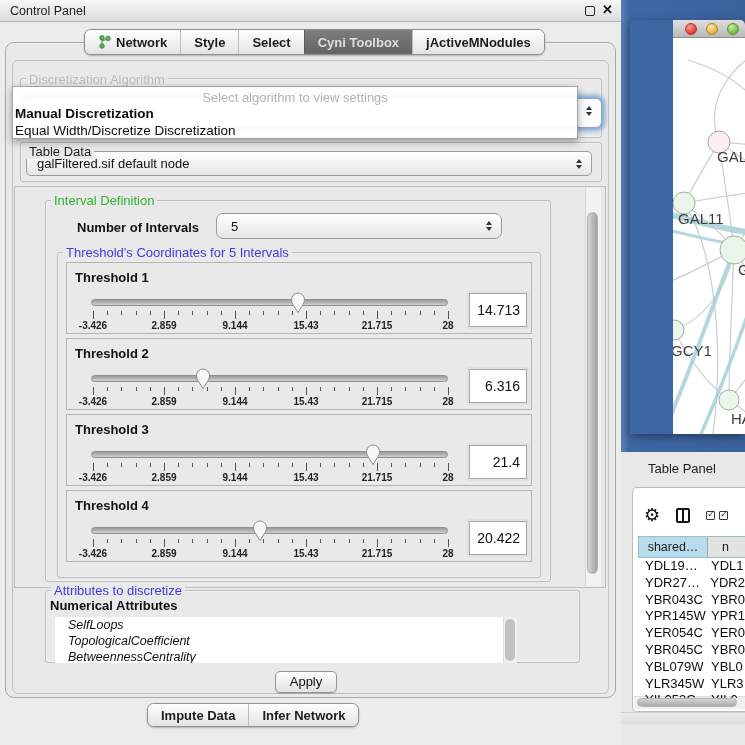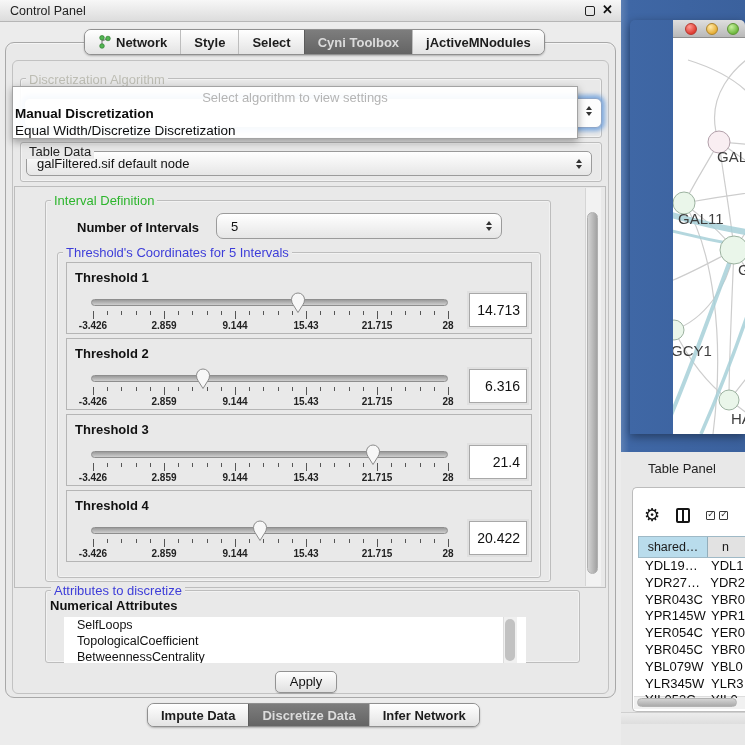--- a/index.html
+++ b/index.html
@@ -71,21 +71,21 @@
     background:linear-gradient(#9a9a9a,#cfcfcf); border:1px solid #8e8e8e; }
   .thr-thumb { position:absolute; top:28px; width:16px; height:23px; z-index:2; }
   .tick { position:absolute; width:1px; background:#555; }
   .ticklabel { position:absolute; top:57px; width:44px; margin-left:-22px; text-align:center;
     font-size:10px; font-weight:bold; color:#222; }
   .thr-value { position:absolute; left:402px; top:30px; width:58px; height:34px; background:#ffffff;
     border:1px solid #a8a8a8; box-shadow:0 0 0 2px #e0e0e0; font-size:14px; color:#111;
     text-align:right; line-height:32px; padding-right:6px; }
 
   
-  .attr-list { left:64px; top:617px; width:462px; height:46px; background:#ffffff; overflow:hidden; z-index:1; }
+  .attr-list { left:55px; top:617px; width:462px; height:46px; background:#ffffff; overflow:hidden; z-index:1;font-style:italic; }
   .attr-item { font-size:12.5px; color:#111; padding-left:13px; line-height:16px; }
   .attr-vtrack { left:503px; top:617px; width:14px; height:46px; background:#f0f0f0; border-left:1px solid #ddd; z-index:2; }
   .attr-vthumb { left:505px; top:619px; width:10px; height:42px; background:#c2c2c2; border-radius:5px; z-index:3; }
 
   .apply-btn { left:275px; top:671px; width:62px; height:22px; border:1px solid #939393; border-radius:5px;
     background:linear-gradient(#fefefe,#e0e0e0); font-size:13px; color:#111; text-align:center; line-height:20px;
     box-shadow:0 1px 1px rgba(0,0,0,0.15); z-index:5; }
 
   
   .desktop { left:621px; top:0; width:124px; height:455px; background:linear-gradient(90deg,#5d80b4 0px,#3f67a5 8px,#3b619d 100%); }
@@ -374,23 +374,20 @@
       <div class="attr-item">TopologicalCoefficient</div>
       <div class="attr-item">BetweennessCentrality</div>
     </div>
   <div class="abs attr-vtrack"></div>
   <div class="abs attr-vthumb"></div>
 
   <div class="abs apply-btn">Apply</div>
   <div class="abs tabstrip" id="bottom-tabs">
       <div class="tab">
         <span>Impute Data</span>
-      </div>
-      <div class="tab selected">
-        <span>Discretize Data</span>
       </div>
       <div class="tab">
         <span>Infer Network</span>
       </div>
     </div>
 
   <div class="abs desktop"></div>
   <div class="abs macwin">
     <div class="macbar">
       <span class="light red"></span>

